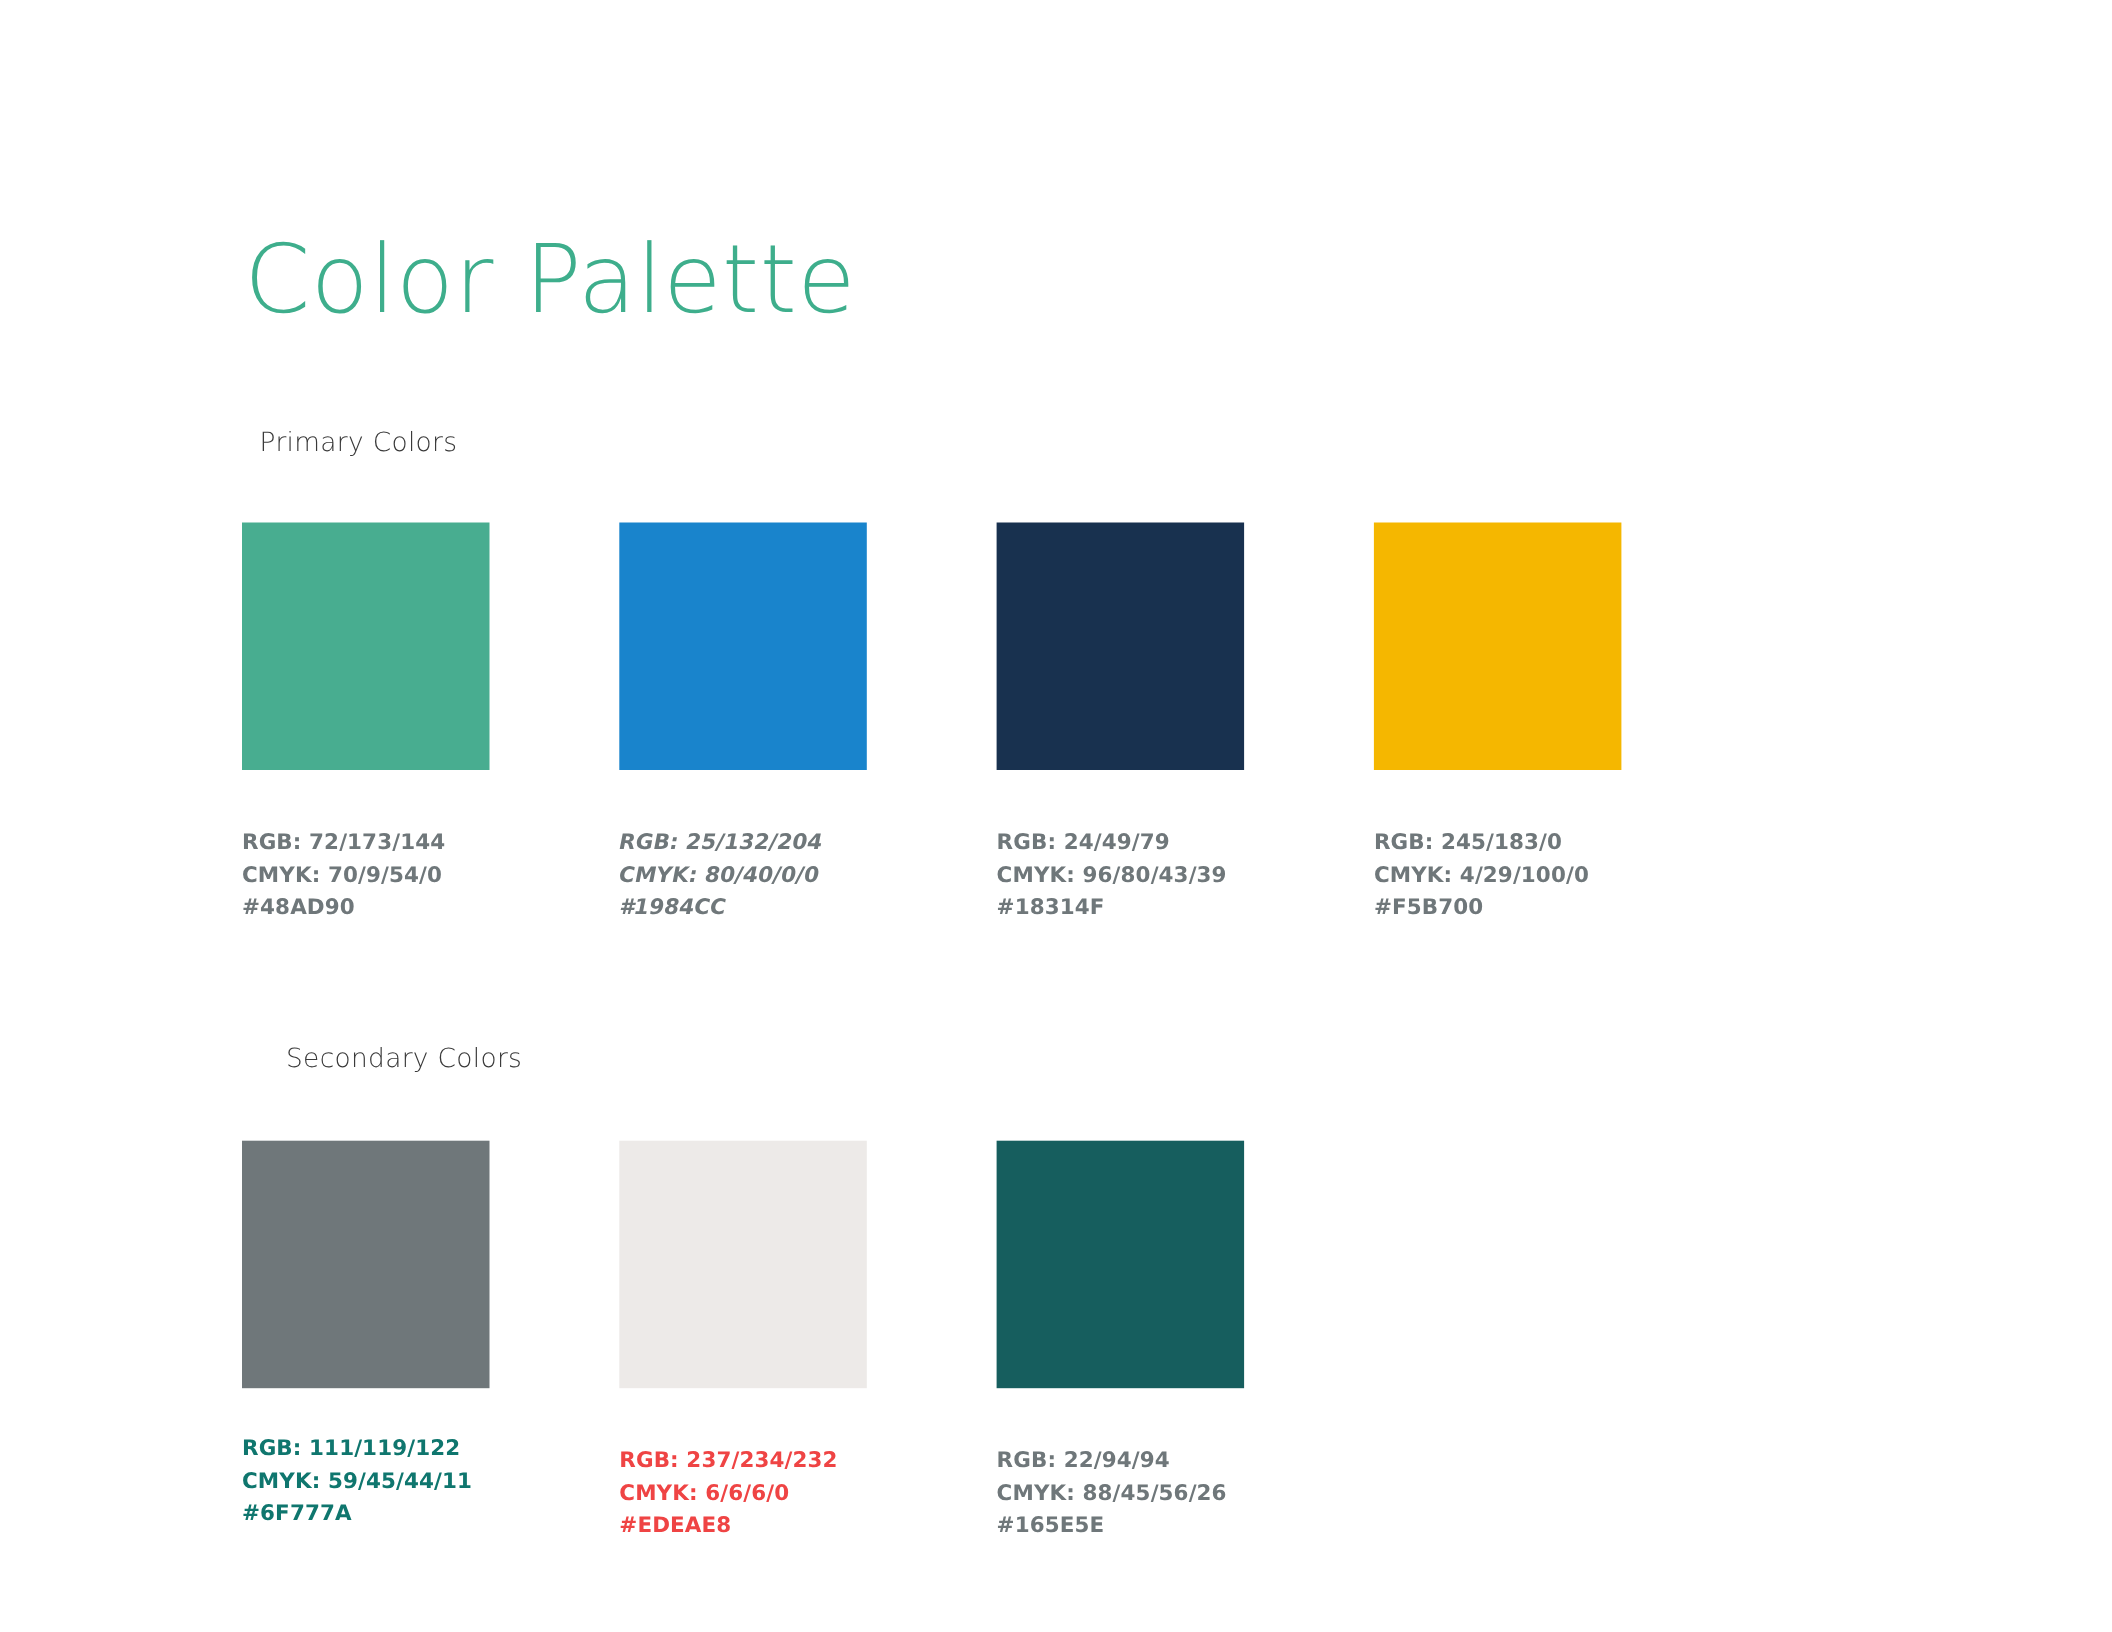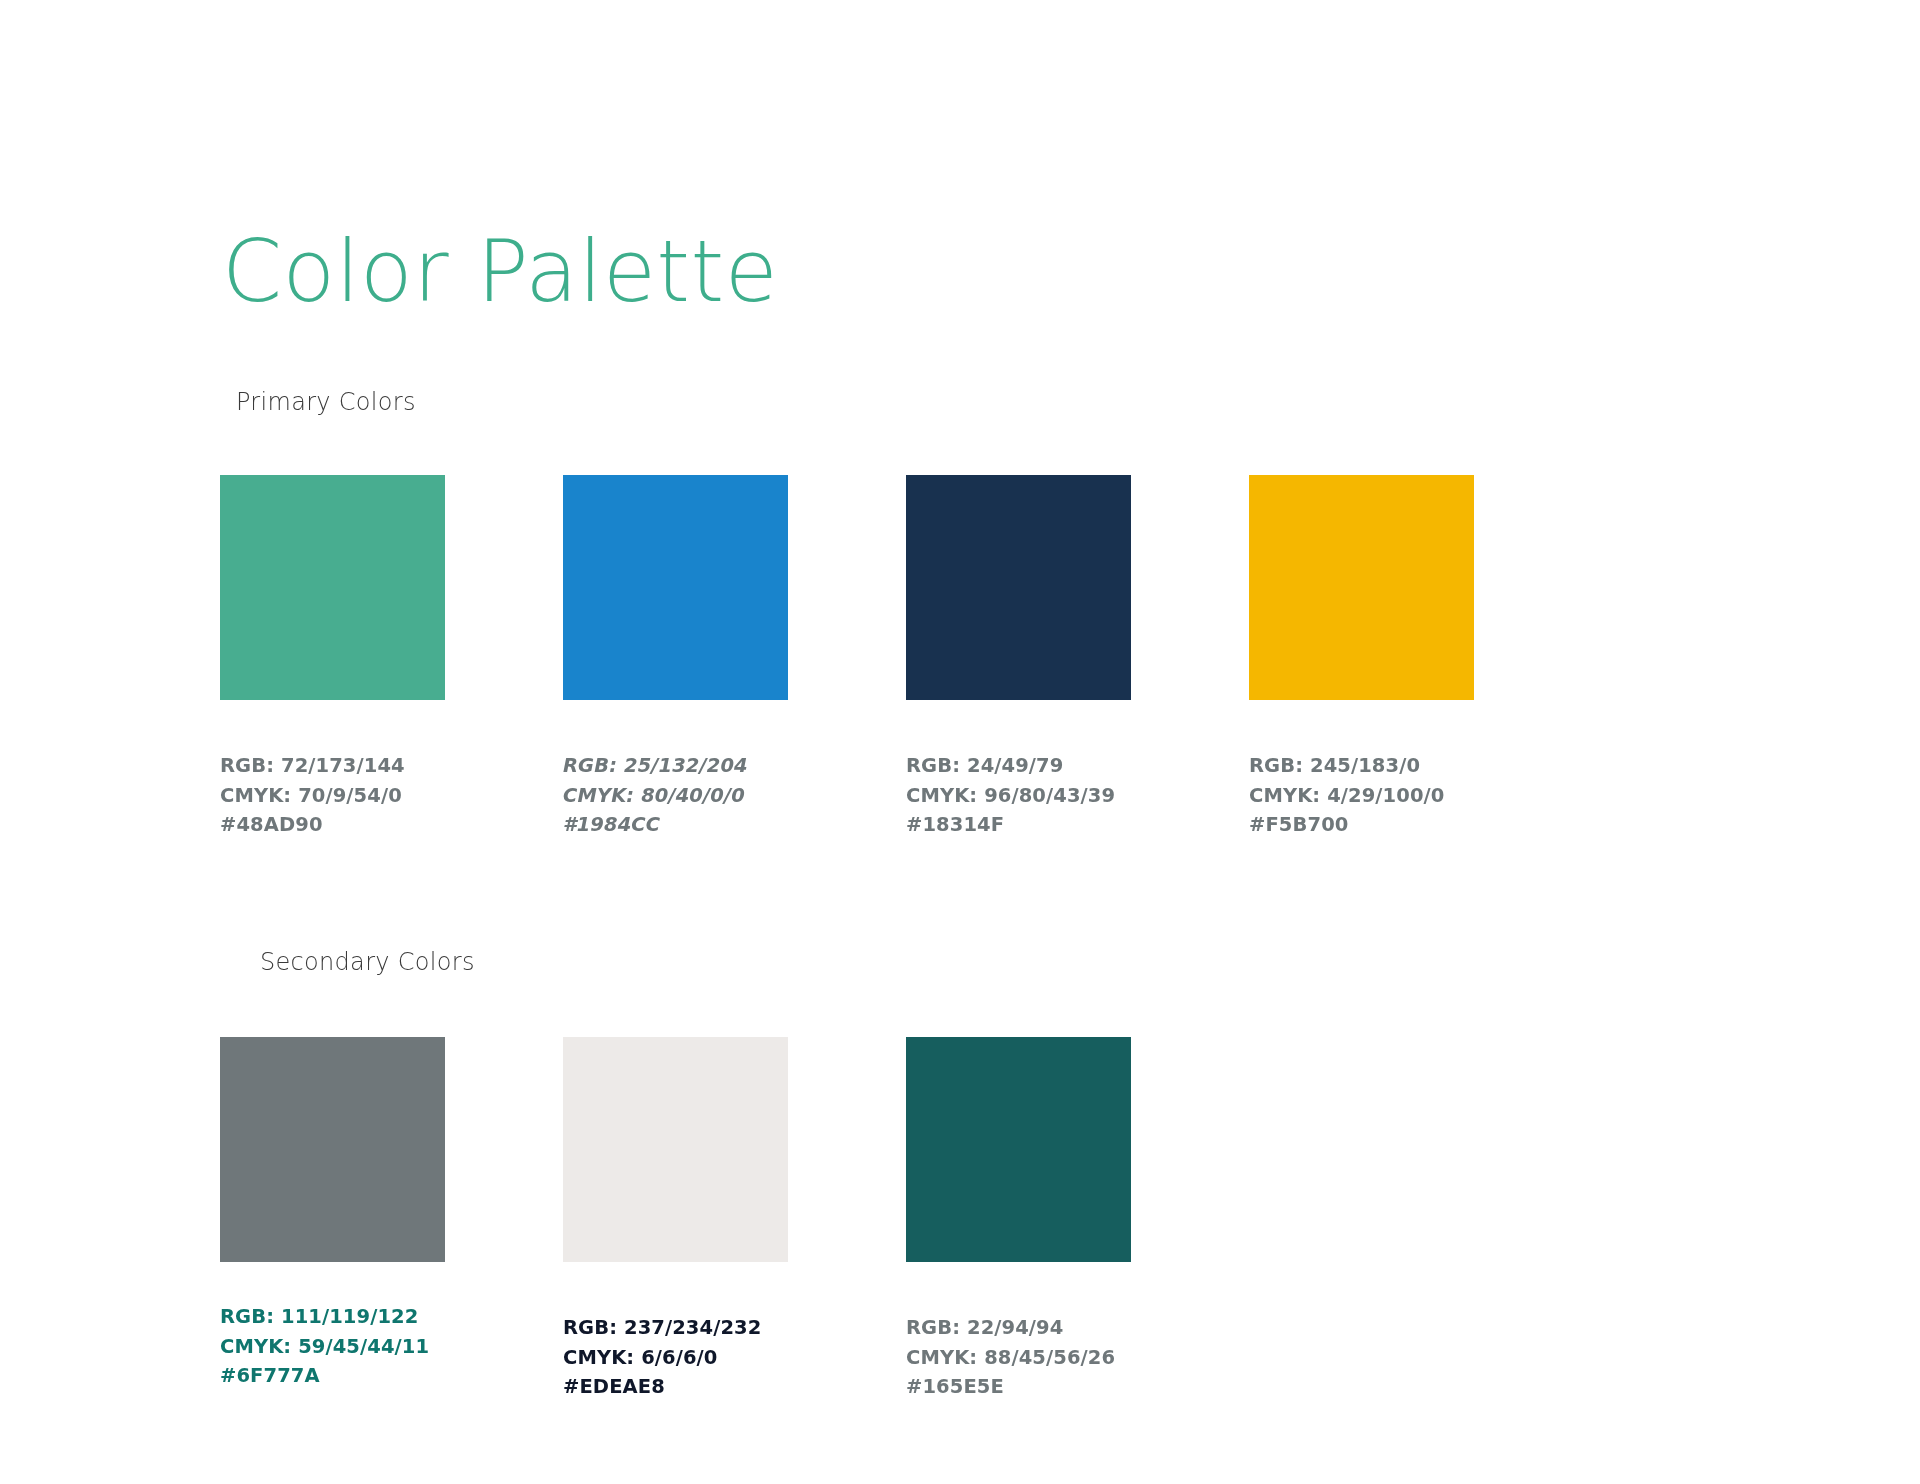--- a/index.html
+++ b/index.html
@@ -22,21 +22,21 @@
     top: 0;
     width: 1920px;
     height: 1484px;
     background: #ffffff;
   }
 
   
   .page-title {
     position: absolute;
     left: 222px;
-    top: 164px;
+    top: 148px;
     font-size: 86px;
     font-weight: 300;
     letter-spacing: 0.5px;
     line-height: 1.15;
     white-space: nowrap;
   }
 
   
   .section-heading {
     position: absolute;
@@ -139,21 +139,21 @@
       <div class="swatch-chip" style="background-color: rgb(111, 119, 122);"></div>
       <div class="swatch-meta" style="color: #0f766e; margin-top: 40px;">
         <div>RGB: 111/119/122</div>
         <div>CMYK: 59/45/44/11</div>
         <div>#6F777A</div>
       </div>
     </div>
 
     <div class="swatch-cell">
       <div class="swatch-chip" style="background-color: rgb(237, 234, 232);"></div>
-      <div class="swatch-meta" style="color: #0f172a;">
+      <div class="swatch-meta" style="color: #ef4444;">
         <div>RGB: 237/234/232</div>
         <div>CMYK: 6/6/6/0</div>
         <div>#EDEAE8</div>
       </div>
     </div>
 
     <div class="swatch-cell">
       <div class="swatch-chip" style="background-color: rgb(22, 94, 94);"></div>
       <div class="swatch-meta" style="color: rgb(111, 119, 122);">
         <div>RGB: 22/94/94</div>

